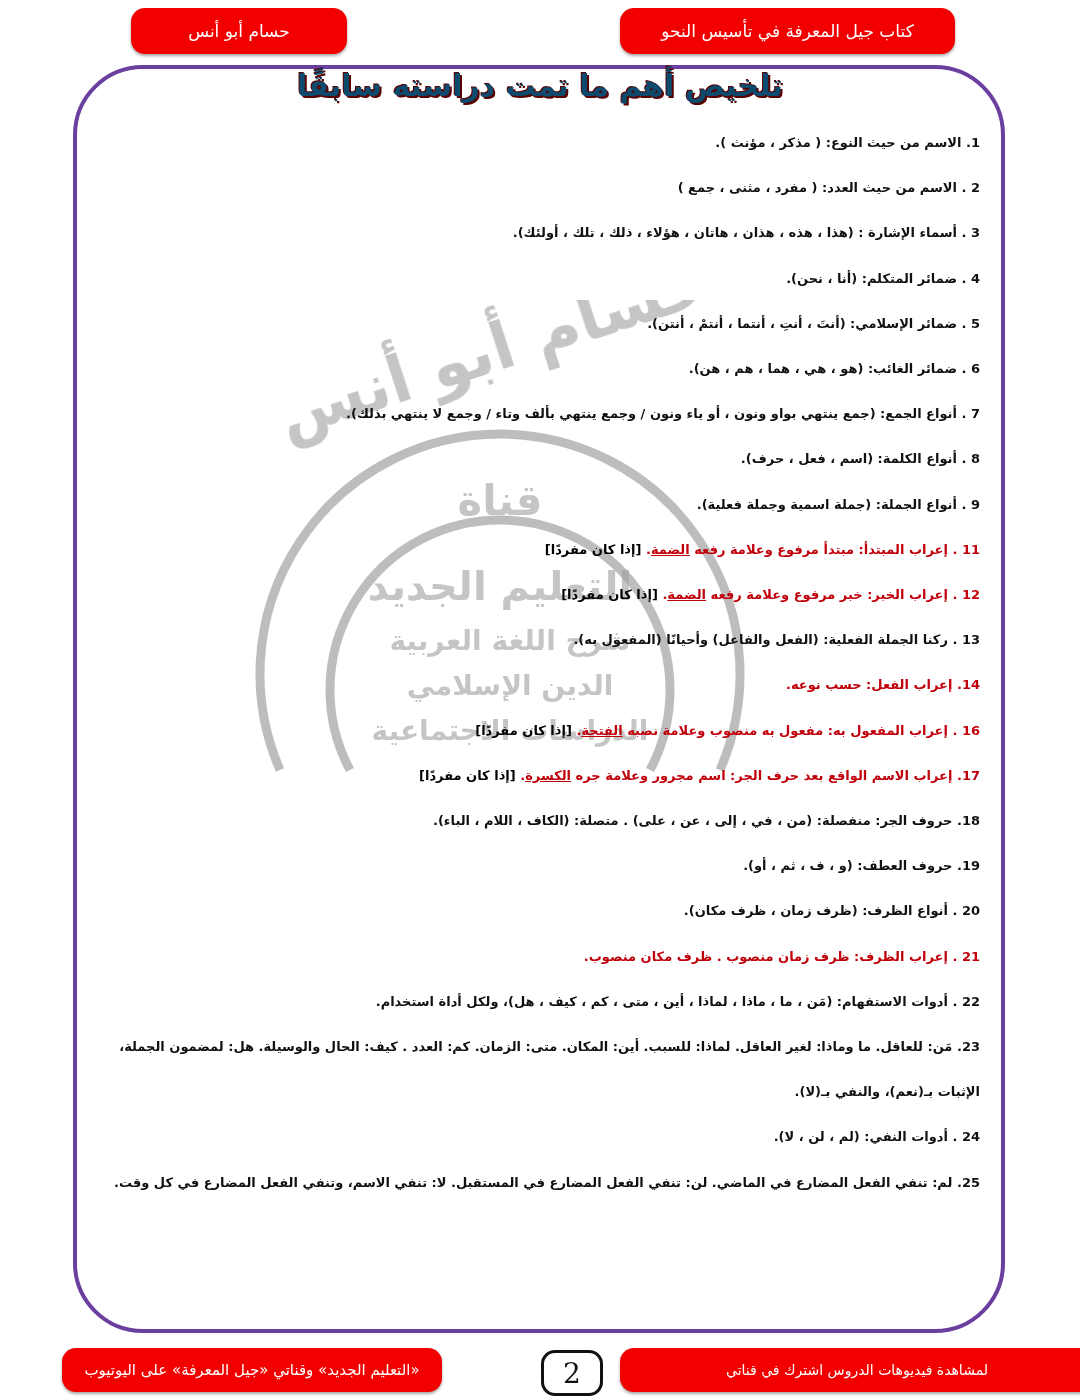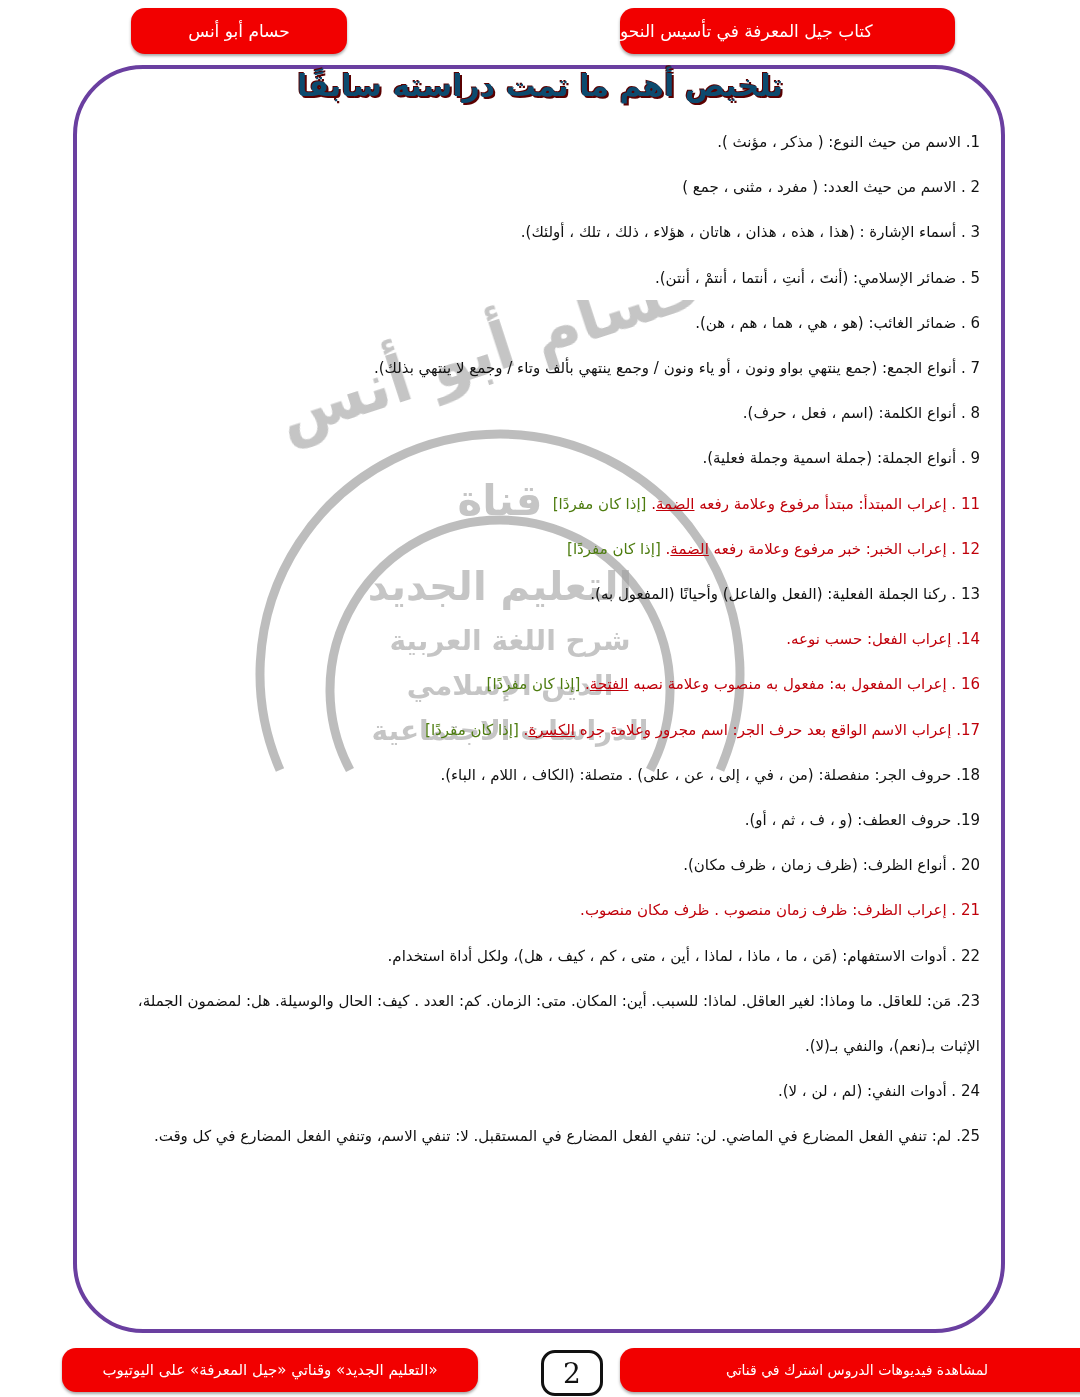--- a/index.html
+++ b/index.html
@@ -7,24 +7,24 @@
     width:1080px; height:1397px; background:#ffffff; position:relative; overflow:hidden;
     font-family: "DejaVu Sans", sans-serif;
   }
   .pill {
     position:absolute; background:#f20000; color:#fff; border-radius:14px;
     display:flex; align-items:center; justify-content:center;
     font-family:"DejaVu Sans", sans-serif; font-size:17px;
     box-shadow: 0 2px 3px rgba(0,0,0,0.35);
     direction:rtl;
   }
-  #pill-book { left:620px; top:8px; width:335px; height:46px;justify-content:flex-end; }
+  #pill-book { left:620px; top:8px; width:335px; height:46px; }
   #pill-author { left:131px; top:8px; width:216px; height:46px; }
   #pill-foot-right { left:620px; top:1348px; width:474px; height:44px; font-size:14px; }
-  #pill-foot-left { left:62px; top:1348px; width:416px; height:44px; font-size:15px; }
+  #pill-foot-left { left:62px; top:1348px; width:380px; height:44px; font-size:15px; }
   #page-num {
     position:absolute; left:541px; top:1350px; width:56px; height:40px;
     border:3px solid #111; border-radius:14px; background:#fff;
     display:flex; align-items:center; justify-content:center;
     font-family:"DejaVu Serif", serif; font-size:28px; color:#111;
   }
   #frame {
     position:absolute; left:73px; top:65px; width:932px; height:1268px;
     border:4px solid #6a3fa0; border-radius:70px; box-sizing:border-box;
   }
@@ -35,27 +35,27 @@
     text-shadow: 2px 2px 0 #5a0000, -1px -1px 0 #5a0000;
   }
   #watermark {
     position:absolute; left:240px; top:300px; width:520px; height:560px; pointer-events:none;
   }
   #list {
     position:absolute; right:100px; top:120px; width:885px;
     direction:rtl; text-align:right; margin:0; padding:0; list-style:none;
   }
   .item {
-    font-family:"DejaVu Sans", sans-serif; font-weight:normal; font-size:15px;
+    font-family:"DejaVu Sans", sans-serif; font-weight:bold; font-size:13px;
     line-height:45.2px; color:#111; margin:0;
   }
   .item.red { color:#c0000a; }
   .num { unicode-bidi:isolate; }
   .ul { text-decoration:underline; text-decoration-color:#c0000a; }
-  .note { color:#4d7c0f; }
+  .note { color:#000000; }
 </style>
 </head>
 <body>
 
 <div class="pill" id="pill-book">
   <span>كتاب جيل المعرفة في تأسيس النحو</span>
 </div>
 <div class="pill" id="pill-author">
   <span>حسام أبو أنس</span>
 </div>
@@ -76,20 +76,21 @@
     <text x="270" y="350" font-size="28">شرح اللغة العربية</text>
     <text x="270" y="395" font-size="28">الدين الإسلامي</text>
     <text x="270" y="440" font-size="28">الدراسات الاجتماعية</text>
   </g>
 </svg>
 
 <ol id="list">
   <li class="item"><span class="num">1.</span> <span>الاسم من حيث النوع: ( مذكر ، مؤنث ).</span></li>
   <li class="item"><span class="num">2 .</span> <span>الاسم من حيث العدد: ( مفرد ، مثنى ، جمع )</span></li>
   <li class="item"><span class="num">3 .</span> <span>أسماء الإشارة : (هذا ، هذه ، هذان ، هاتان ، هؤلاء ، ذلك ، تلك ، أولئك).</span></li>
+  <li class="item"><span class="num">4 .</span> <span>ضمائر المتكلم: (أنا ، نحن).</span></li>
   <li class="item"><span class="num">5 .</span> <span>ضمائر الإسلامي: (أنتَ ، أنتِ ، أنتما ، أنتمْ ، أنتن).</span></li>
   <li class="item"><span class="num">6 .</span> <span>ضمائر الغائب: (هو ، هي ، هما ، هم ، هن).</span></li>
   <li class="item"><span class="num">7 .</span> <span>أنواع الجمع: (جمع ينتهي بواو ونون ، أو ياء ونون / وجمع ينتهي بألف وتاء / وجمع لا ينتهي بذلك).</span></li>
   <li class="item"><span class="num">8 .</span> <span>أنواع الكلمة: (اسم ، فعل ، حرف).</span></li>
   <li class="item"><span class="num">9 .</span> <span>أنواع الجملة: (جملة اسمية وجملة فعلية).</span></li>
   <li class="item red"><span class="num">11 .</span> <span>إعراب المبتدأ: مبتدأ مرفوع وعلامة رفعه</span> <span class="ul">الضمة</span>. <span class="note">[إذا كان مفردًا]</span></li>
   <li class="item red"><span class="num">12 .</span> <span>إعراب الخبر: خبر مرفوع وعلامة رفعه</span> <span class="ul">الضمة</span>. <span class="note">[إذا كان مفردًا]</span></li>
   <li class="item"><span class="num">13 .</span> <span>ركنا الجملة الفعلية: (الفعل والفاعل) وأحيانًا (المفعول به).</span></li>
   <li class="item red"><span class="num">14.</span> <span>إعراب الفعل: حسب نوعه.</span></li>
   <li class="item red"><span class="num">16 .</span> <span>إعراب المفعول به: مفعول به منصوب وعلامة نصبه</span> <span class="ul">الفتحة</span>. <span class="note">[إذا كان مفردًا]</span></li>

